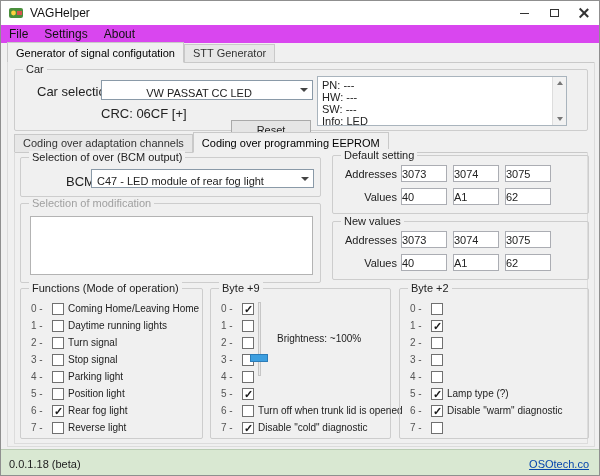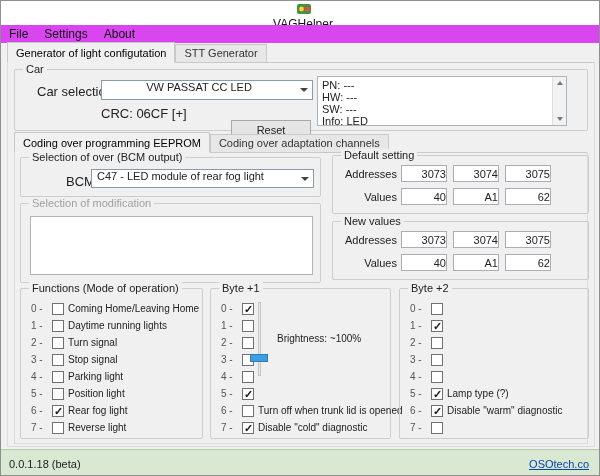--- a/index.html
+++ b/index.html
@@ -4,21 +4,21 @@
 <style>
   * { margin:0; padding:0; box-sizing:border-box; }
   html,body { background:#fff; }
   body { font-family:"Liberation Sans", sans-serif; }
 
   .window { position:relative; width:600px; height:476px; background:#f0f0f0;
             border:1px solid #8f8f8f; overflow:hidden; font-size:11px; color:#222; }
 
   
   .titlebar { position:absolute; top:0; left:0; width:100%; height:24px; background:#fff;
-              display:flex; align-items:center;flex-direction:column; }
+              display:flex; align-items:center; }
   .app-icon { width:16px; height:16px; margin-left:7px; flex:0 0 auto; }
   .title-text { margin-left:6px; font-size:12px; color:#111; }
   .win-controls { margin-left:auto; display:flex; height:100%; }
   .win-btn { width:30px; height:100%; display:flex; align-items:center; justify-content:center; }
   .glyph-min { width:9px; height:1px; background:#333; }
   .glyph-max { width:9px; height:8px; border:1px solid #333; }
   .glyph-close { position:relative; width:10px; height:10px; }
   .glyph-close::before, .glyph-close::after { content:""; position:absolute; left:4px; top:-1px;
       width:1.5px; height:12px; background:#333; }
   .glyph-close::before { transform:rotate(45deg); }
@@ -45,21 +45,21 @@
   .groupbox { position:absolute; border:1px solid #cdcdcd; border-radius:2px; }
   .gb-label { position:absolute; top:-7px; left:8px; background:#f0f0f0; padding:0 3px;
               font-size:11px; color:#222; white-space:nowrap; }
   .gb-label.disabled { color:#a0a0a0; }
 
   
   .car-group { left:13px; top:68px; width:574px; height:62px; }
   .lbl { position:absolute; font-size:13px; color:#222; white-space:nowrap; }
 
   .combo { position:absolute; background:#fff; border:1px solid #8a9aa8; display:flex;
-           align-items:flex-start; }
+           align-items:flex-end; }
   .combo-text { flex:1; font-size:11px; color:#222; padding:0 5px; white-space:nowrap; overflow:hidden; }
   .combo-text.centered { text-align:center; }
   .combo-arrow { width:16px; height:100%; display:flex; align-items:center; justify-content:center; }
   .chevron-down { width:0; height:0; border-left:4px solid transparent; border-right:4px solid transparent;
                   border-top:4px solid #444; }
 
   .btn { position:absolute; background:#e5e5e5; border:1px solid #a9a9a9; font-size:11px; color:#222;
          display:flex; align-items:center; justify-content:center;margin-top:12px; }
 
   .info-panel { position:absolute; left:302px; top:6px; width:250px; height:50px; background:#fff;
@@ -80,21 +80,21 @@
   .lamp-group { left:19px; top:156px; width:301px; height:40px; }
   .mod-group { left:19px; top:202px; width:301px; height:80px; }
   .listbox { position:absolute; left:9px; top:12px; width:283px; height:59px; background:#fff;
              border:1px solid #b3b3b3; }
 
   
   .default-group { left:331px; top:154px; width:257px; height:59px; }
   .new-group { left:331px; top:220px; width:257px; height:59px; }
   .rt-label { position:absolute; left:8px; width:56px; text-align:right; font-size:11px; color:#222; }
   .valbox { position:absolute; width:46px; height:17px; border:1px solid #abadb3; background:#fff;
-            font-size:11px; text-align:right; font-family:"Liberation Sans", sans-serif; color:#222; }
+            font-size:11px; text-align:left; font-family:"Liberation Sans", sans-serif; color:#222; }
 
   
   .functions-group { left:19px; top:287px; width:183px; height:151px;padding-left:8px; }
   .byte1-group { left:209px; top:287px; width:181px; height:151px; }
   .byte2-group { left:398px; top:287px; width:190px; height:151px; }
   .rows { position:absolute; left:10px; top:11px; right:4px; }
   .cbrow { display:flex; align-items:center; height:17px; gap:4px; font-size:10px; }
   .num { width:17px; color:#555; flex:0 0 auto; }
   .cb { width:12px; height:12px; background:#fff; border:1px solid #707070; position:relative; flex:0 0 auto; }
   .cb.checked::after { content:"✓"; position:absolute; left:1px; top:-1px; font-size:11px;
@@ -141,21 +141,21 @@
     </div>
   </div>
 
   <div class="menubar">
     <span class="menu-item">File</span>
     <span class="menu-item">Settings</span>
     <span class="menu-item">About</span>
   </div>
 
   <div class="tabstrip tabstrip1">
-    <div class="tab active">Generator of light configutation</div>
+    <div class="tab active">Generator of signal configutation</div>
     <div class="tab">STT Generator</div>
   </div>
   <div class="tabpage1"></div>
 
   <div class="groupbox car-group">
     <span class="gb-label">Car</span>
     <span class="lbl" style="left:22px; top:14px;">Car selection</span>
     <div class="combo" style="left:86px; top:10px; width:212px; height:20px;">
       <span class="combo-text centered">VW PASSAT CC LED</span>
       <span class="combo-arrow">
@@ -176,22 +176,22 @@
             <span class="tri-up"></span>
           </div>
         <div class="scroll-arrow down">
             <span class="tri-down"></span>
           </div>
       </div>
     </div>
   </div>
 
   <div class="tabstrip tabstrip2">
+    <div class="tab">Coding over adaptation channels</div>
     <div class="tab active">Coding over programming EEPROM</div>
-    <div class="tab">Coding over adaptation channels</div>
   </div>
   <div class="tabpage2"></div>
 
   <div class="groupbox lamp-group">
     <span class="gb-label">Selection of over (BCM output)</span>
     <span class="lbl" style="left:45px; top:16px;">BCM</span>
     <div class="combo" style="left:70px; top:11px; width:223px; height:19px;">
       <span class="combo-text">C47 - LED module of rear fog light</span>
       <span class="combo-arrow">
           <span class="chevron-down"></span>
@@ -268,21 +268,21 @@
         </div>
       <div class="cbrow">
           <span class="num">7 -</span>
           <span class="cb"></span>
           <span class="cblabel">Reverse light</span>
         </div>
     </div>
   </div>
 
   <div class="groupbox byte1-group">
-    <span class="gb-label">Byte +1</span>
+    <span class="gb-label">Byte +9</span>
     <div class="rows">
       <div class="cbrow">
           <span class="num">0 -</span>
           <span class="cb checked"></span>
           <span class="cblabel"></span>
         </div>
       <div class="cbrow">
           <span class="num">1 -</span>
           <span class="cb"></span>
           <span class="cblabel"></span>

